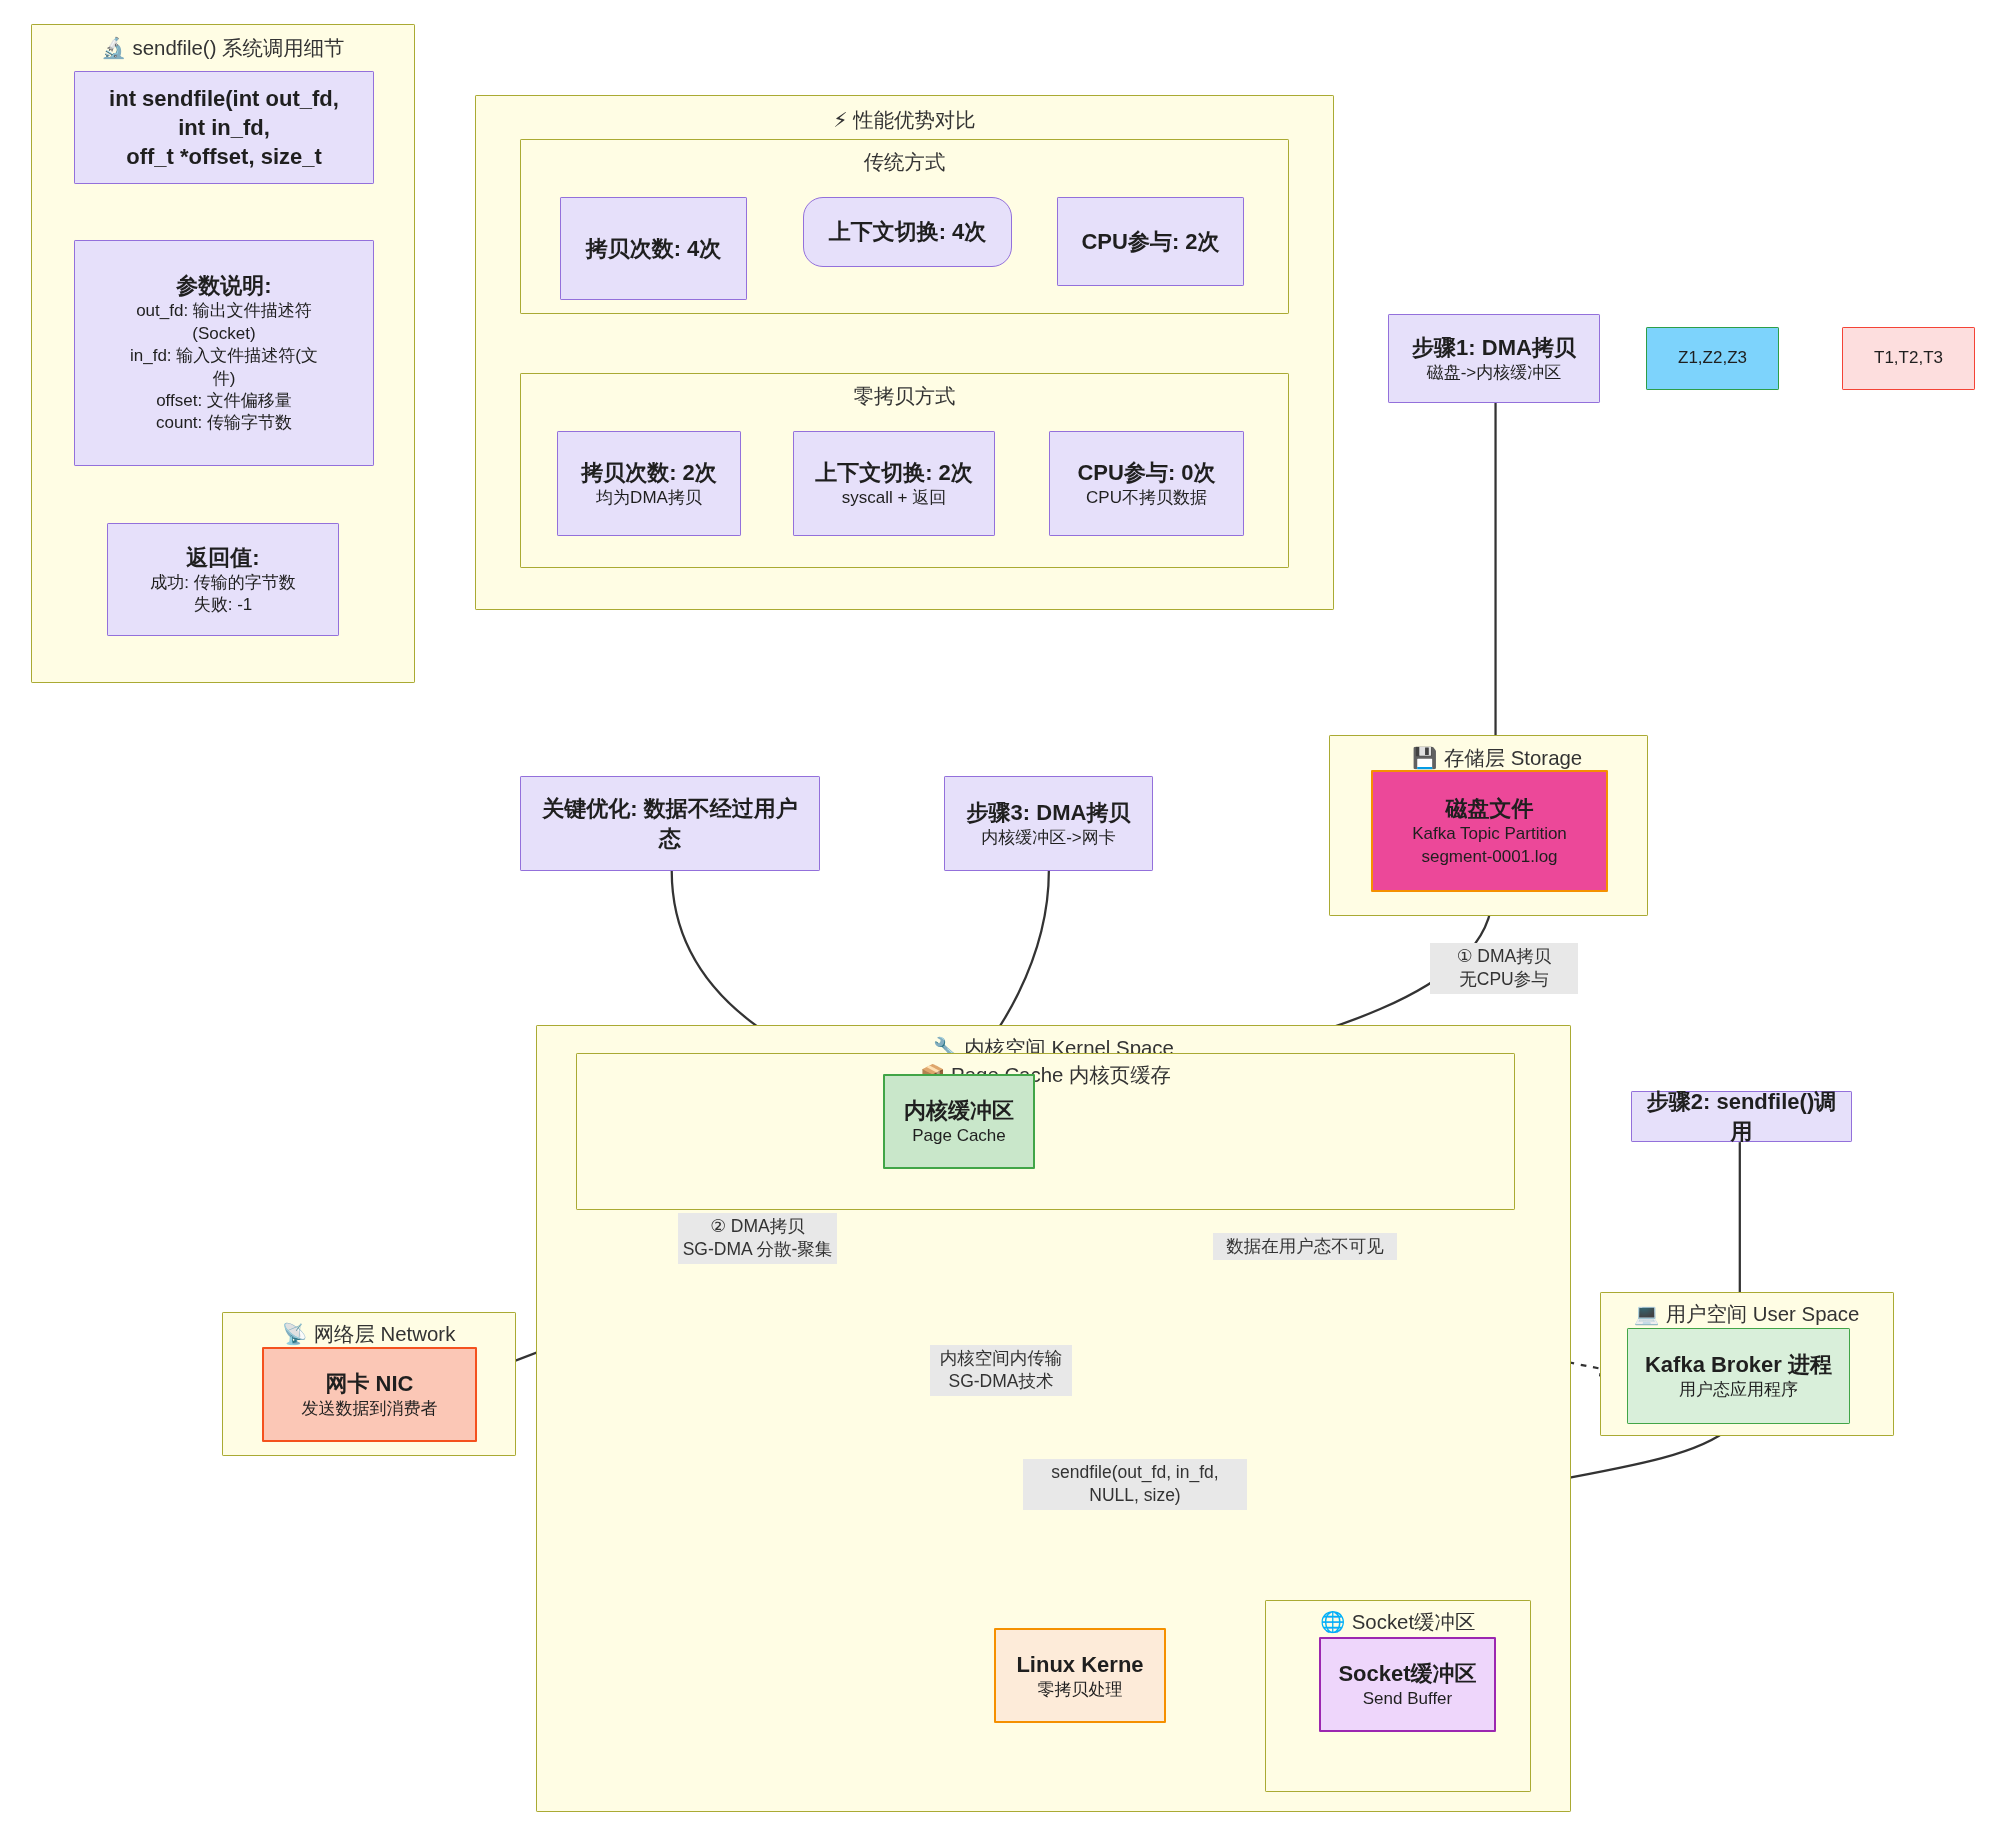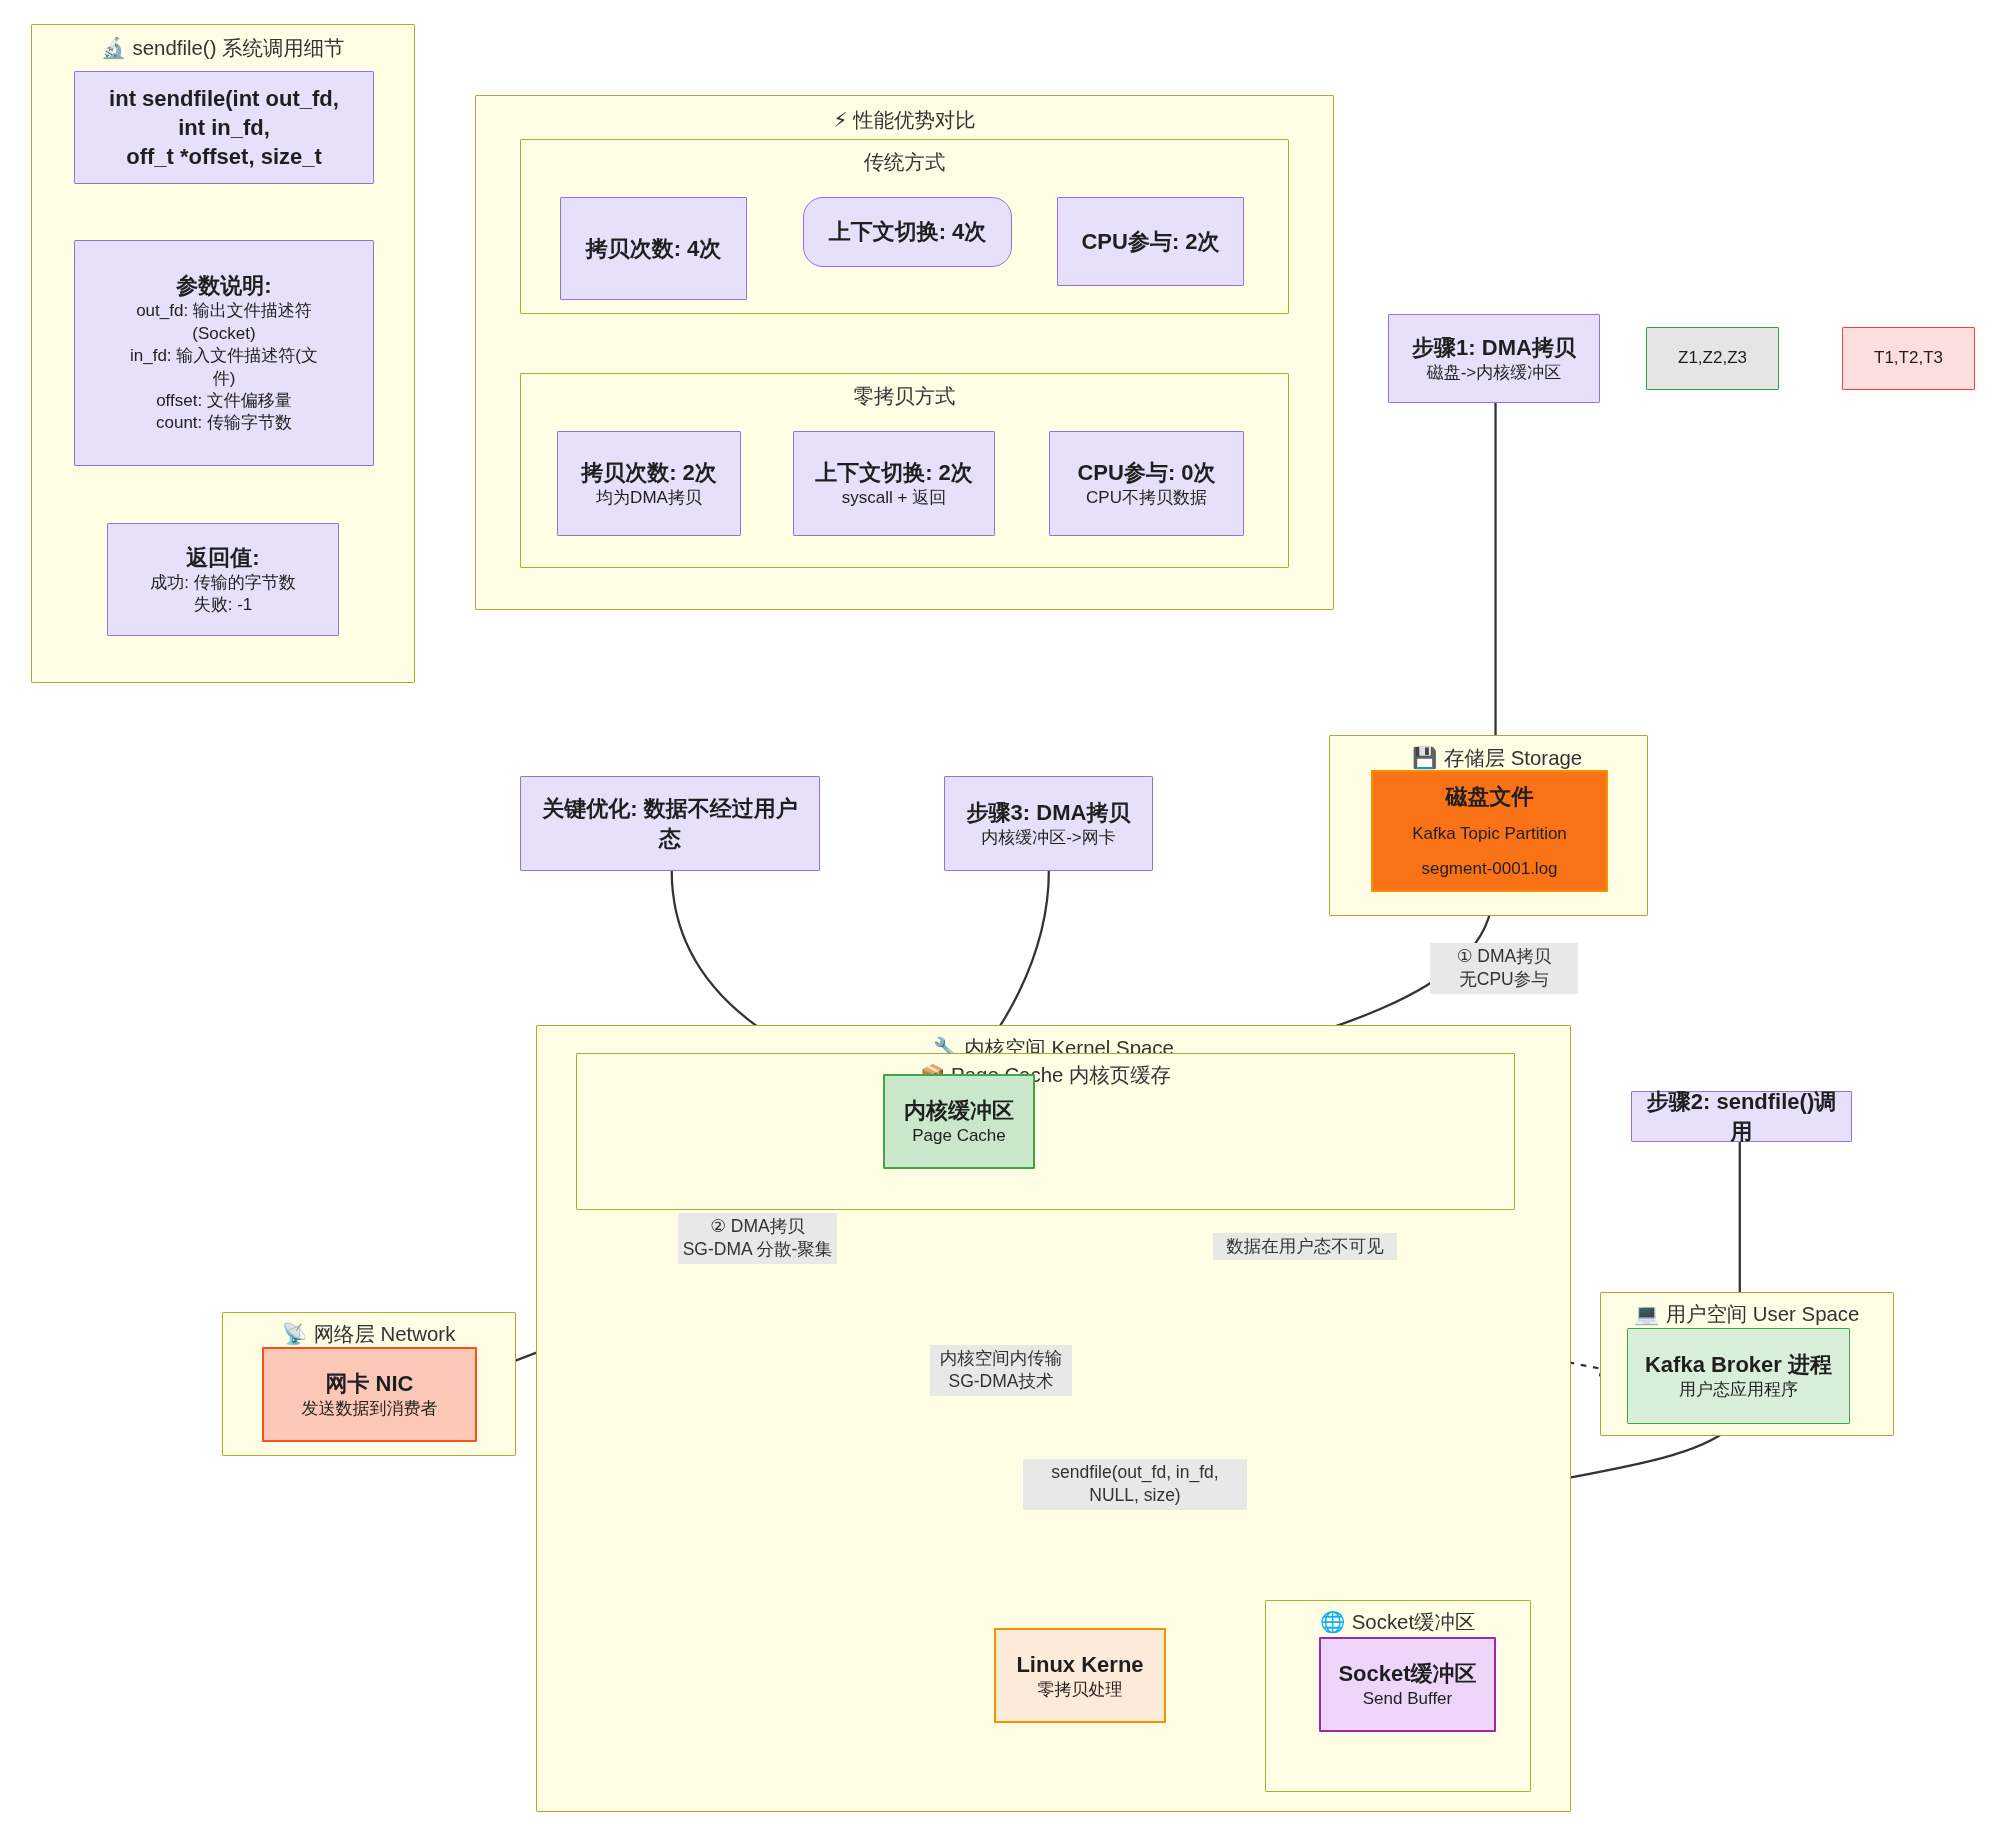--- a/index.html
+++ b/index.html
@@ -47,25 +47,25 @@
     line-height: 1.32;
     padding: 3.4px 5.7px;
   }
   .node .t1 { font-weight: bold; font-size: 22px; color: #1f1f1f; }
   .node .t2 { font-size: 17px; color: #1f1f1f; }
 
   .n-purple { background: #e6e0fa; border: 1.7px solid #9370db; }
   .n-purple .t1, .n-purple .t2 { color: #1f1f1f; }
   .n-green  { background: #c9e7ca; border: 2.3px solid #41a547; }
   .n-greenlight { background: #d9efda; border: 1.7px solid #41a547; }
-  .n-orange { background: #f97316; border: 2.3px solid #f59000; gap: 12px; }
+  .n-orange { background: #ec4899; border: 2.3px solid #f59000; }
   .n-orangelight { background: #fdebd9; border: 2.3px solid #f59000; }
   .n-red    { background: #fbc7b6; border: 2.3px solid #f4511e; }
   .n-redlight { background: #fddede; border: 1.7px solid #f44336; }
-  .n-greenpale { background: #e5e5e5; border: 1.7px solid #2e9e47; }
+  .n-greenpale { background: #7dd3fc; border: 1.7px solid #2e9e47; }
   .n-violet { background: #eed6fb; border: 2.3px solid #9c27b0; }
 
   
   .edge-label {
     position: absolute;
     background: #e8e8e8;
     color: #333333;
     font-size: 17.5px;
     text-align: center;
     line-height: 1.35;

